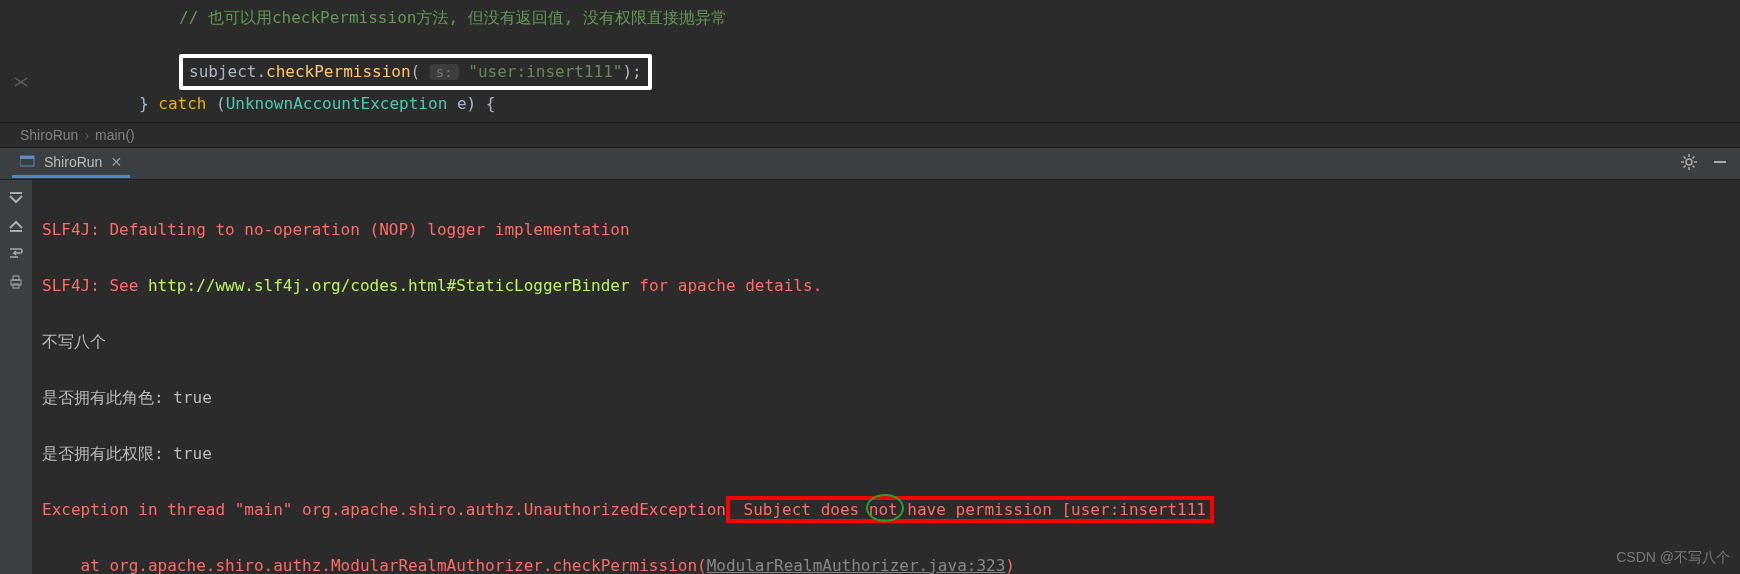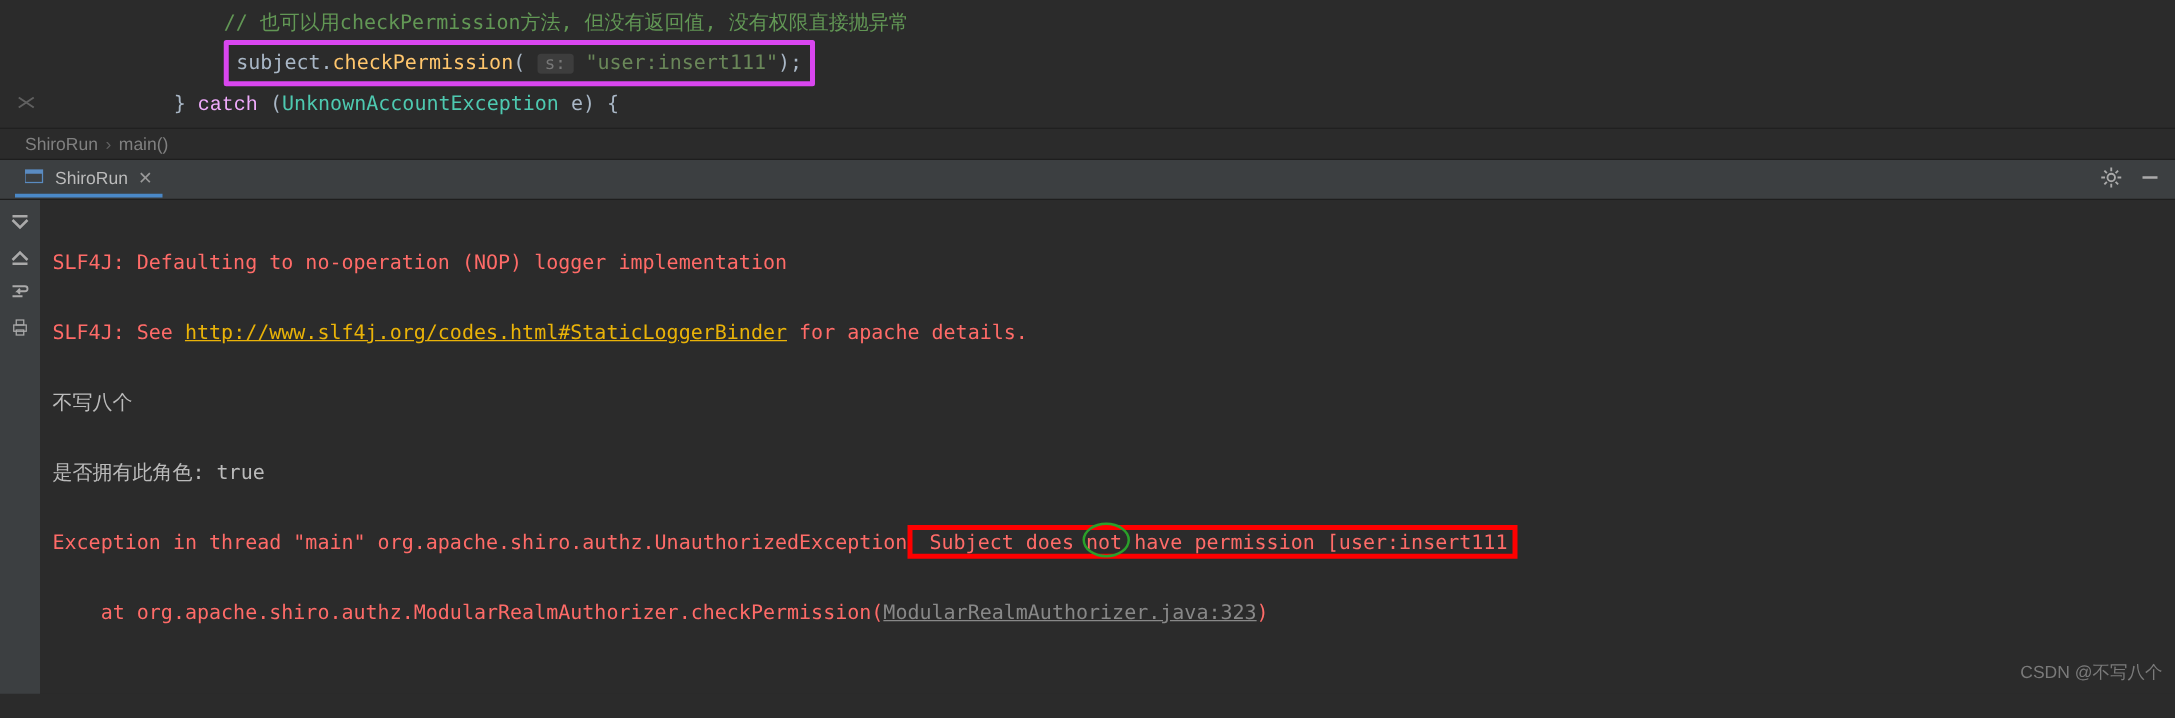--- a/index.html
+++ b/index.html
@@ -36,37 +36,38 @@
     }
     .code-line {
       padding-left: 175px;
       line-height: 28px;
       white-space: pre;
       font-family: 'Consolas', 'Monaco', monospace;
     }
     .line-offset-1 { padding-left: 135px; }
     .line-offset-2 { padding-left: 175px; }
     .comment { color: #629755; }
-    .kw { color: #f0abfc; font-family: Liberation Mono, monospace; }
+    .kw { color: #eab308; }
     .method { color: #ffc66d; }
     .paren { color: #a9b7c6; }
     .param-hint {
       background: #3d3d3d;
       color: #787878;
       padding: 0 6px;
       border-radius: 3px;
       font-size: 14px;
     }
     .string { color: #6a8759; }
     .type { color: #4ec9b0; }
     .redbox {
       display: inline-block;
-      border: 4px solid #d946ef;
+      border: 4px solid #ffffff;
       padding: 0 6px;
       border-radius: 2px;
+      margin-top: 22px;
     }
     .breadcrumb {
       background: #2b2b2b;
       border-top: 1px solid #1e1e1e;
       border-bottom: 1px solid #1e1e1e;
       padding: 4px 20px;
       color: #808080;
       font-size: 14px;
       font-family: sans-serif;
       display: flex;
@@ -133,21 +134,21 @@
     .console-output {
       flex: 1;
       padding: 8px 10px;
       line-height: 28px;
       font-family: 'Consolas', 'Monaco', monospace;
       white-space: pre;
       position: relative;
     }
     .err { color: #ff6b68; }
     .out { color: #bbbbbb; }
-    .link { color: #eab308; text-decoration: underline; }
+    .link { color: #bef264; }
     .stacklink { color: #888; text-decoration: underline; }
     .red-highlight {
       border: 4px solid #ff0000;
       padding: 0 4px;
       display: inline;
     }
     .green-circle {
       position: relative;
       display: inline-block;
     }
@@ -243,20 +244,21 @@
           <rect x="5" y="2" width="6" height="4" stroke="#aaa" fill="none"></rect>
           <rect x="5" y="10" width="6" height="4" stroke="#aaa" fill="none"></rect>
         </svg>
       </span>
   </div>
   <div class="console-output">
 <div><span class="err">SLF4J: Defaulting to no-operation (NOP) logger implementation</span></div>
 <div><span class="err">SLF4J: See </span><span class="link">http://www.slf4j.org/codes.html#StaticLoggerBinder</span><span class="err"> for apache details.</span></div>
 <div><span class="out">不写八个</span></div>
 <div><span class="out">是否拥有此角色: true</span></div>
+<div><span class="out">是否拥有此权限: true</span></div>
 <div><span class="err">Exception in thread "main" org.apache.shiro.authz.UnauthorizedException</span><span class="err red-highlight"><span> Subject does </span><span class="green-circle">not</span><span> have permission [user:insert111</span></span></div>
 <div><span class="err">    at org.apache.shiro.authz.ModularRealmAuthorizer.checkPermission(</span><span class="stacklink">ModularRealmAuthorizer.java:323</span><span class="err">)</span></div>
 
 
 
     <div class="watermark">CSDN @不写八个</div>
   </div>
 </div>
 
 </body></html>

